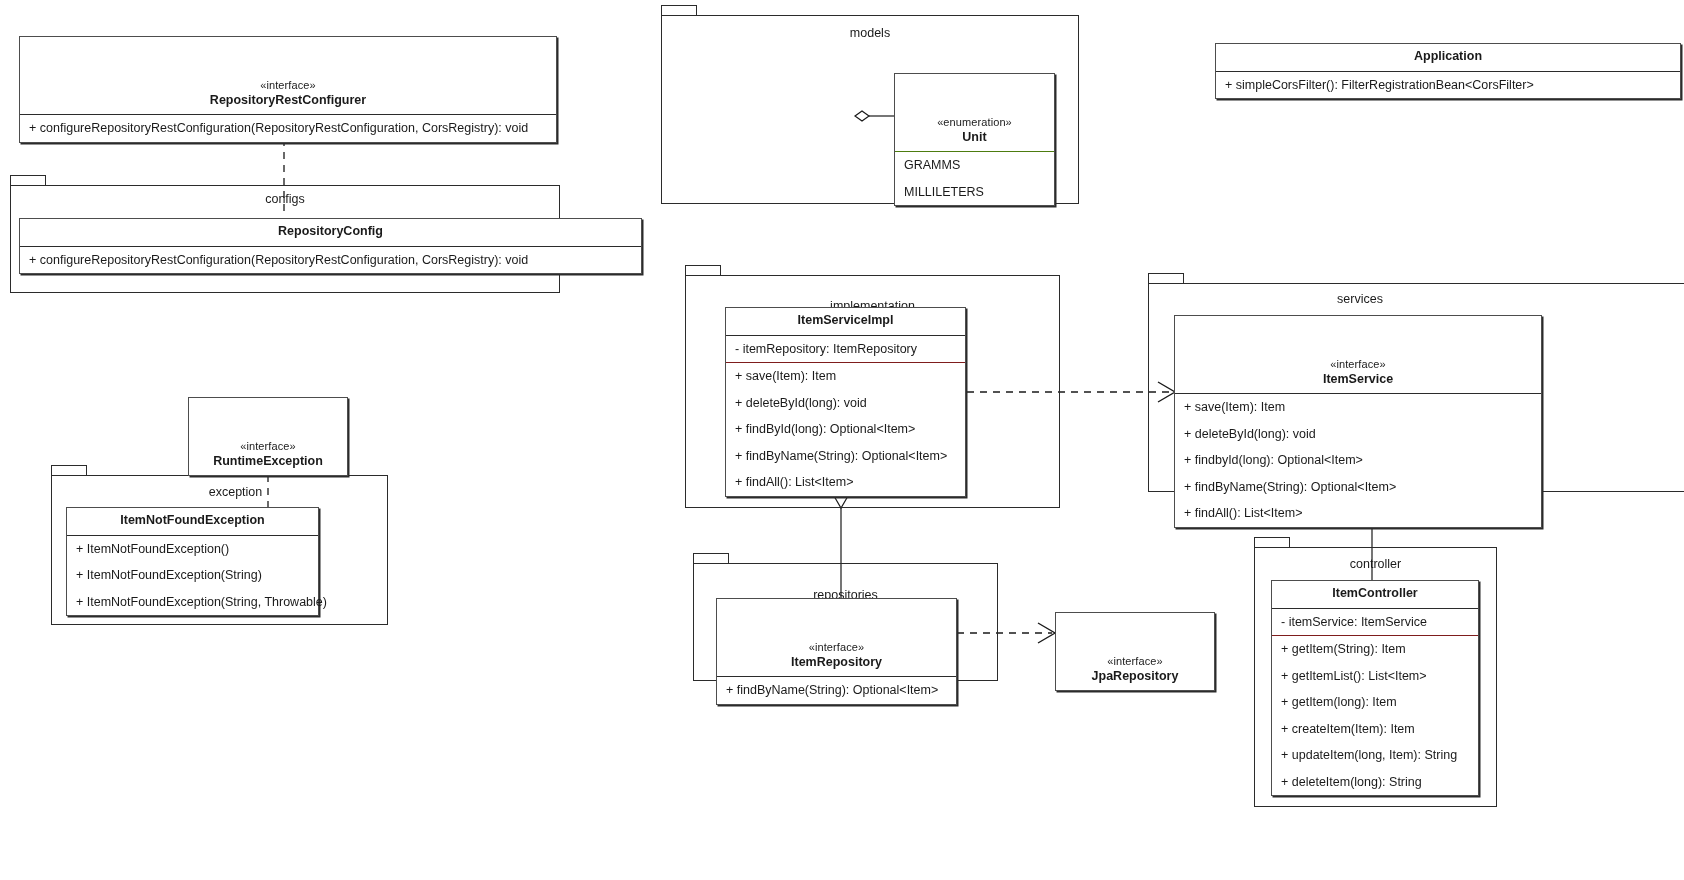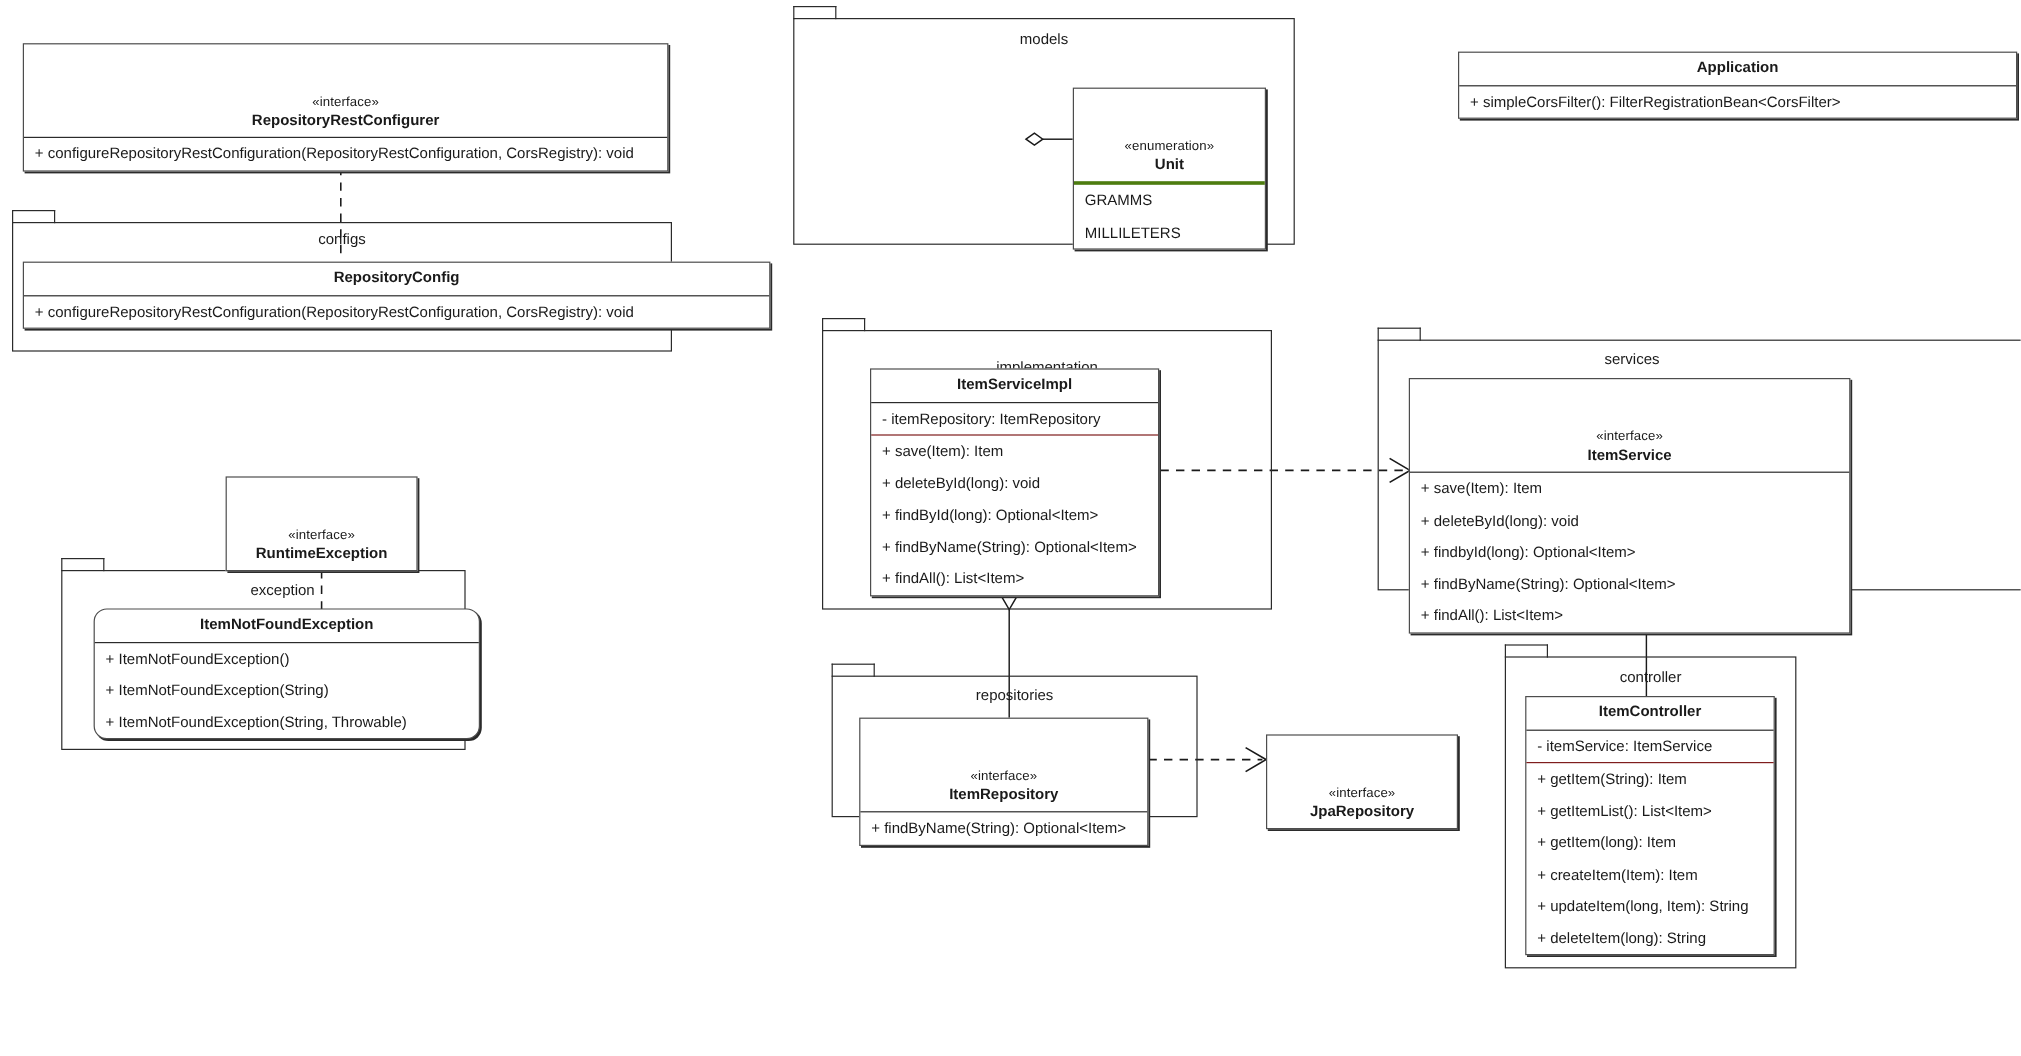--- a/index.html
+++ b/index.html
@@ -168,21 +168,21 @@
 
   <div class="uml-pkg" style="left:1148px;top:273px;width:560px;height:219px;">
     <div class="tab" style="width:36px;"></div>
     <div class="body" style="top:10px;width:560px;height:209px;"></div>
     <div class="pkg-name" style="top:20px;width:424px;">services</div>
   </div>
 
   <div class="uml-pkg" style="left:693px;top:553px;width:305px;height:128px;">
     <div class="tab" style="width:36px;"></div>
     <div class="body" style="top:10px;width:305px;height:118px;"></div>
-    <div class="pkg-name" style="top:20px;">repositories</div>
+    <div class="pkg-name" style="top:36px;">repositories</div>
   </div>
 
   <div class="uml-pkg" style="left:1254px;top:537px;width:243px;height:270px;">
     <div class="tab" style="width:36px;"></div>
     <div class="body" style="top:10px;width:243px;height:260px;"></div>
     <div class="pkg-name" style="top:21px;">controller</div>
   </div>
 
   <div class="uml-class" style="left:19px;top:36px;width:538px;">
     <div class="hdr">
@@ -198,21 +198,21 @@
     <div class="hdr">
       <span>RepositoryConfig</span>
     </div>
     <div class="sec">
       <div class="row">+ configureRepositoryRestConfiguration(RepositoryRestConfiguration, CorsRegistry): void</div>
     </div>
   </div>
 
 
   <div class="uml-class" style="left:894px;top:73px;width:161px;">
-    <div class="hdr" style="border-bottom:3px solid #4d7c0f;">
+    <div class="hdr" style="border-bottom:1px solid #4d7c0f;">
       <span class="stereo">«enumeration»</span>
       <span>Unit</span>
     </div>
     <div class="sec">
       <div class="row">GRAMMS</div>
       <div class="row">MILLILETERS</div>
     </div>
   </div>
 
   <div class="uml-class" style="left:1215px;top:43px;width:466px;">
@@ -224,21 +224,21 @@
     </div>
   </div>
 
   <div class="uml-class header-only" style="left:188px;top:397px;width:160px;">
     <div class="hdr">
       <span class="stereo">«interface»</span>
       <span>RuntimeException</span>
     </div>
   </div>
 
-  <div class="uml-class" style="left:78px;top:507px;width:322px;border-radius:11px;">
+  <div class="uml-class" style="left:66px;top:507px;width:253px;">
     <div class="hdr">
       <span>ItemNotFoundException</span>
     </div>
     <div class="sec">
       <div class="row">+ ItemNotFoundException()</div>
       <div class="row">+ ItemNotFoundException(String)</div>
       <div class="row">+ ItemNotFoundException(String, Throwable)</div>
     </div>
   </div>
 

